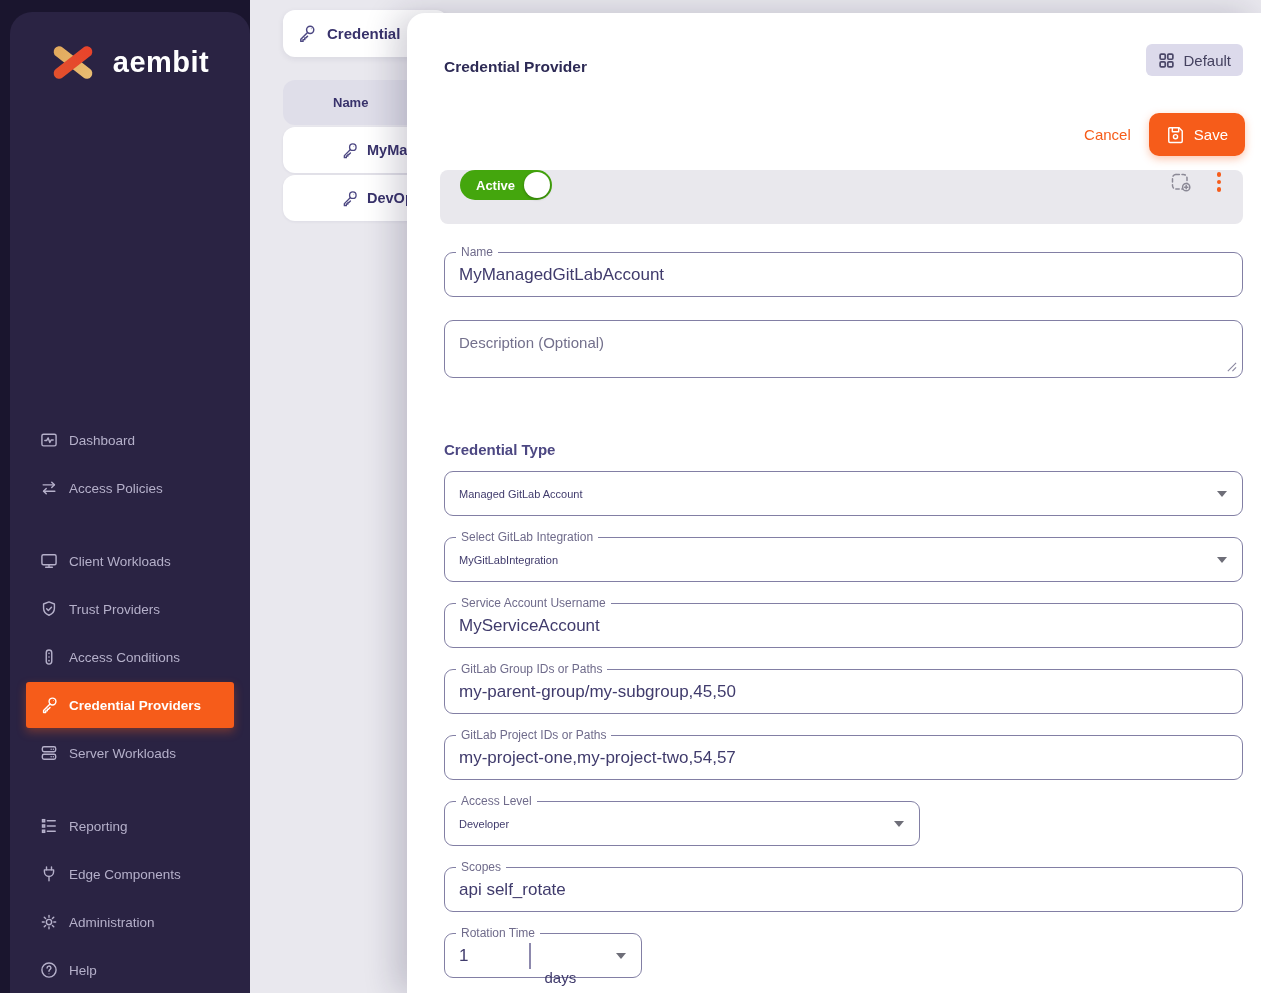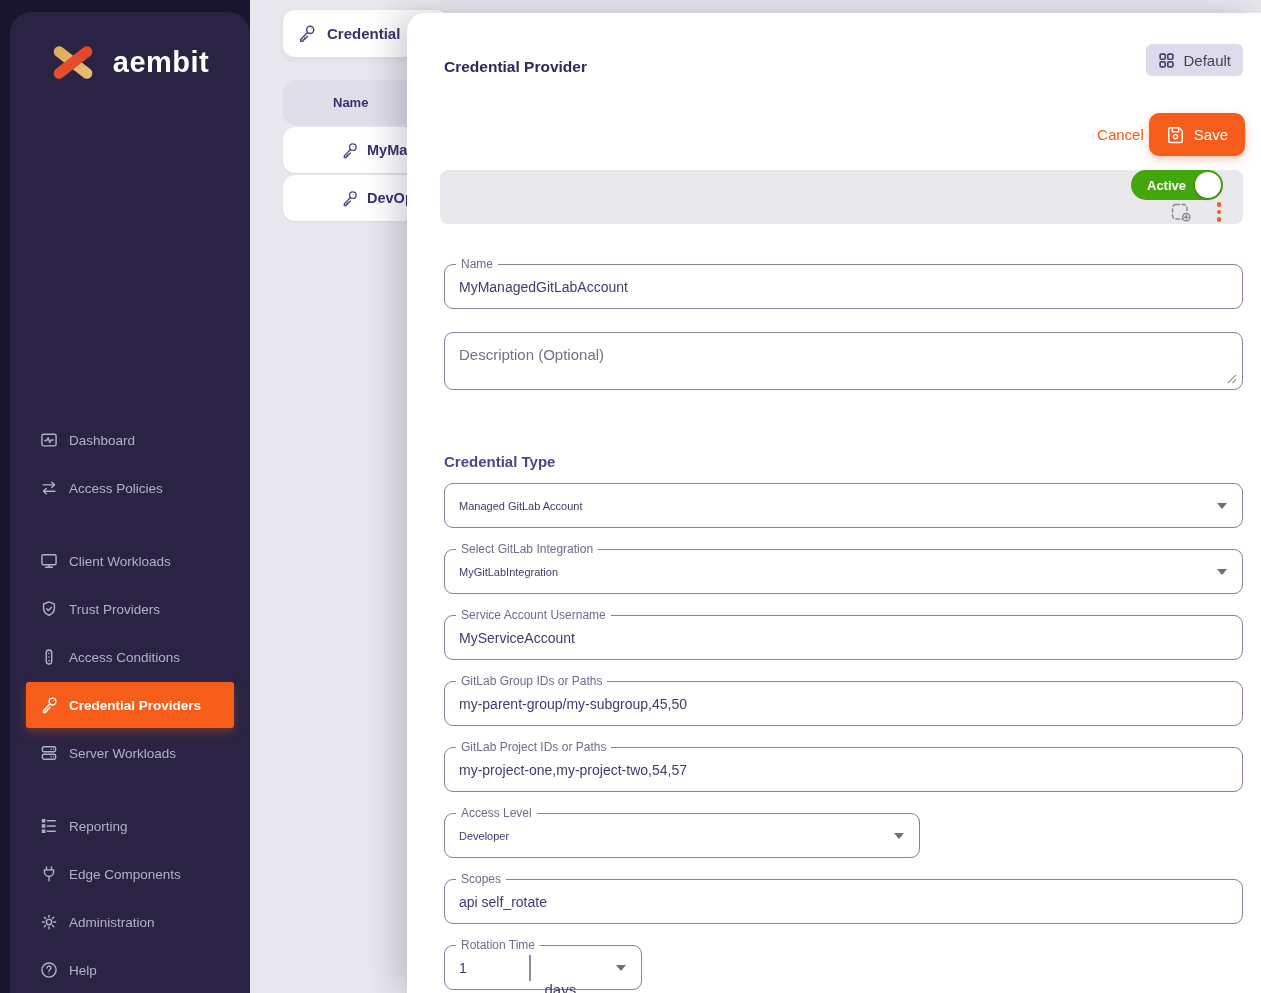--- a/index.html
+++ b/index.html
@@ -47,45 +47,45 @@
   .list-row .row-label{font-weight:700;font-size:14.5px;white-space:nowrap;}
   .row1{top:127px;} .row2{top:175px;}
 
   
   .drawer{position:absolute;left:157px;top:13px;right:0;bottom:0;background:#fff;
     border-top-left-radius:18px;box-shadow:-12px 0 32px rgba(30,25,60,.20);z-index:2;}
   .drawer-title{position:absolute;left:37px;top:45px;font-size:15.5px;font-weight:700;color:#2d2a55;}
   .default-btn{position:absolute;right:18px;top:31px;height:32px;background:#dcdaeb;border:0;border-radius:6px;
     display:flex;align-items:center;gap:8px;padding:0 12px;color:#44415f;font-size:15px;cursor:pointer;
     font-family:"Liberation Sans",sans-serif;}
-  .actions{position:absolute;top:100px;right:16px;display:flex;align-items:center;gap:5px;}
+  .actions{position:absolute;top:100px;right:16px;display:flex;align-items:center;gap:18px;}
   .cancel-link{color:var(--accent);font-size:15px;cursor:pointer;background:none;border:0;
     font-family:"Liberation Sans",sans-serif;}
   .save-btn{height:43px;background:var(--accent);color:#fff;border:0;border-radius:10px;display:flex;
     align-items:center;gap:9px;padding:0 17px;font-size:15px;cursor:pointer;
     box-shadow:0 3px 8px rgba(246,92,26,.35);font-family:"Liberation Sans",sans-serif;}
 
   .drawer-body{position:absolute;top:157px;left:0;right:0;}
-  .status-bar{margin:0 18px 16px 33px;height:54px;background:#e9e8ed;border-radius:8px;display:flex;
-    align-items:flex-end;padding:0 20px;flex-direction:column;}
+  .status-bar{margin:0 18px 4px 33px;height:54px;background:#e9e8ed;border-radius:8px;display:flex;
+    align-items:flex-start;padding:0 20px;}
   .toggle{position:relative;width:92px;height:30px;background:var(--green);border-radius:15px;cursor:pointer;
     display:flex;align-items:center;}
   .toggle .t-label{color:#fff;font-size:13px;font-weight:700;margin-left:16px;}
   .toggle .knob{position:absolute;right:2px;top:2px;width:26px;height:26px;border-radius:50%;background:#fff;
     box-shadow:0 1px 3px rgba(0,0,0,.3);}
   .bar-icons{margin-left:auto;display:flex;align-items:center;gap:22px;}
   .kebab{display:flex;flex-direction:column;gap:3px;cursor:pointer;padding:2px;}
   .kebab i{width:4.5px;height:4.5px;border-radius:50%;background:var(--accent);}
 
   .fields{padding:24px 18px 0 37px;}
   .f-field{position:relative;border:1.5px solid var(--border);border-radius:9px;height:45px;background:#fff;
     display:flex;align-items:center;margin-bottom:21px;}
   .flabel{position:absolute;top:-8px;left:11px;background:#fff;padding:0 5px;font-size:12px;color:var(--label);
     white-space:nowrap;}
-  .f-field input{border:0;outline:0;flex:1;min-width:0;height:100%;padding:0 14px;font-size:14px;
+  .f-field input{border:0;outline:0;flex:1;min-width:0;height:100%;padding:0 14px;font-size:17px;
     color:var(--ink);background:transparent;font-family:"Liberation Sans",sans-serif;}
   .f-field .sel-value{flex:1;padding:0 14px;font-size:11px;color:var(--ink);}
   .caret{width:0;height:0;border-left:5px solid transparent;border-right:5px solid transparent;
     border-top:6px solid #6e6e78;margin-right:15px;flex:0 0 auto;}
   .f-desc{position:relative;border:1.5px solid var(--border);border-radius:9px;height:58px;margin-bottom:0;}
   .f-desc textarea{width:100%;height:100%;border:0;outline:0;resize:none;padding:13px 14px;font-size:15px;
     color:var(--ink);font-family:"Liberation Sans",sans-serif;background:transparent;}
   .f-desc textarea::placeholder{color:#73708c;opacity:1;}
   .resize-glyph{position:absolute;right:5px;bottom:5px;}
   .section-heading{margin:63px 0 13px;font-size:15px;font-weight:700;color:#4c4782;}

